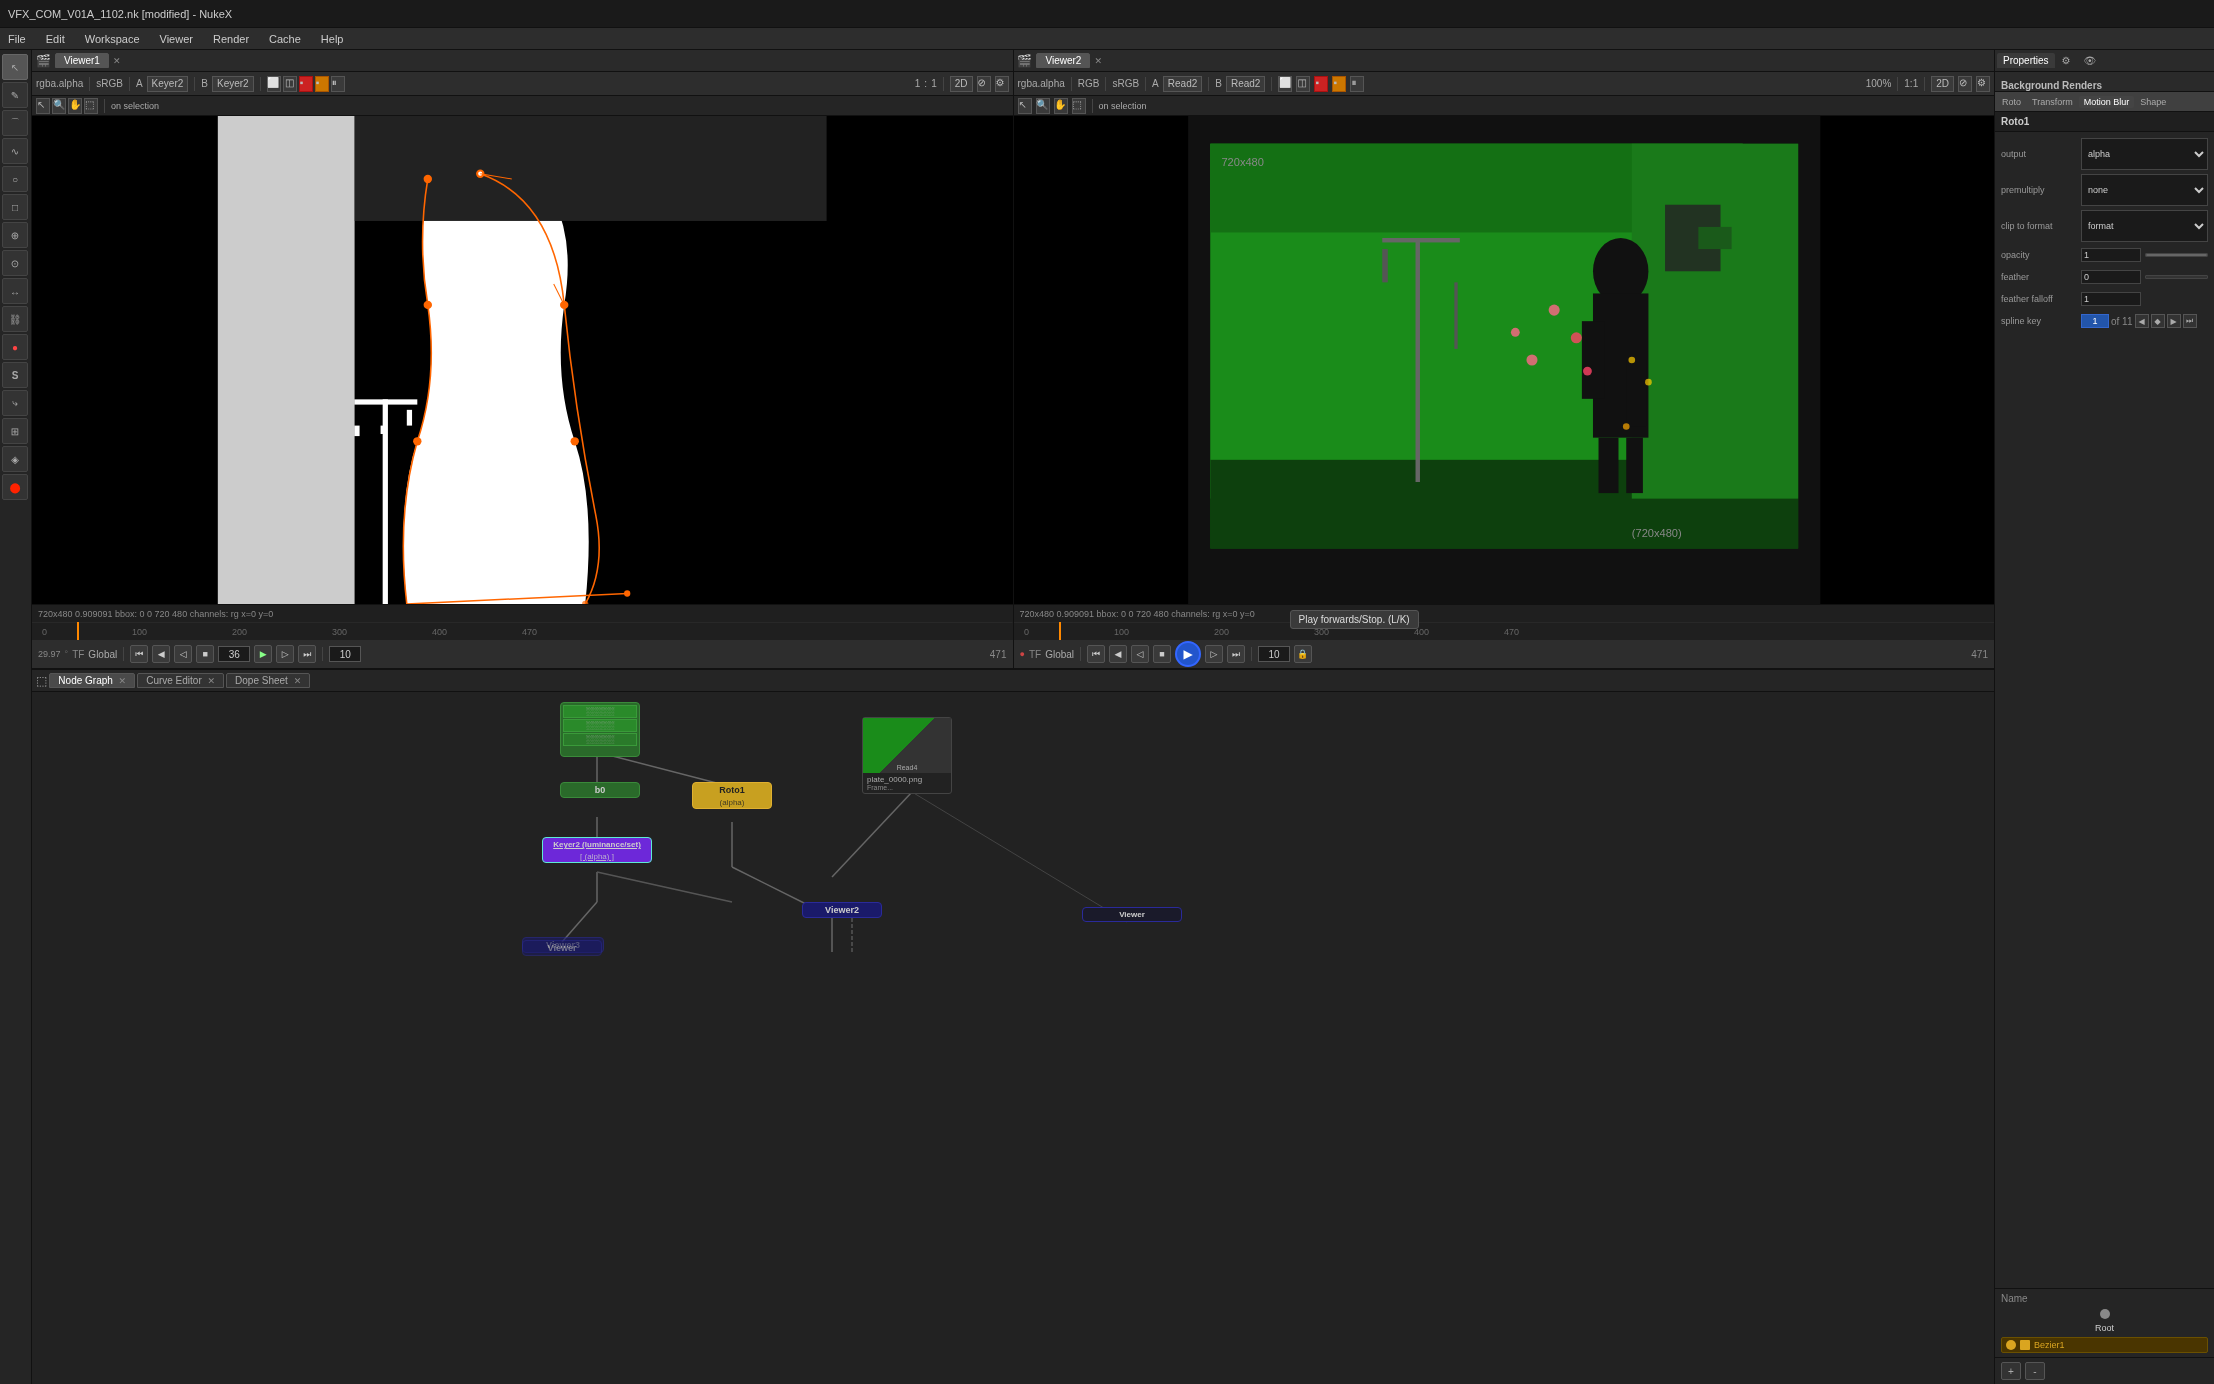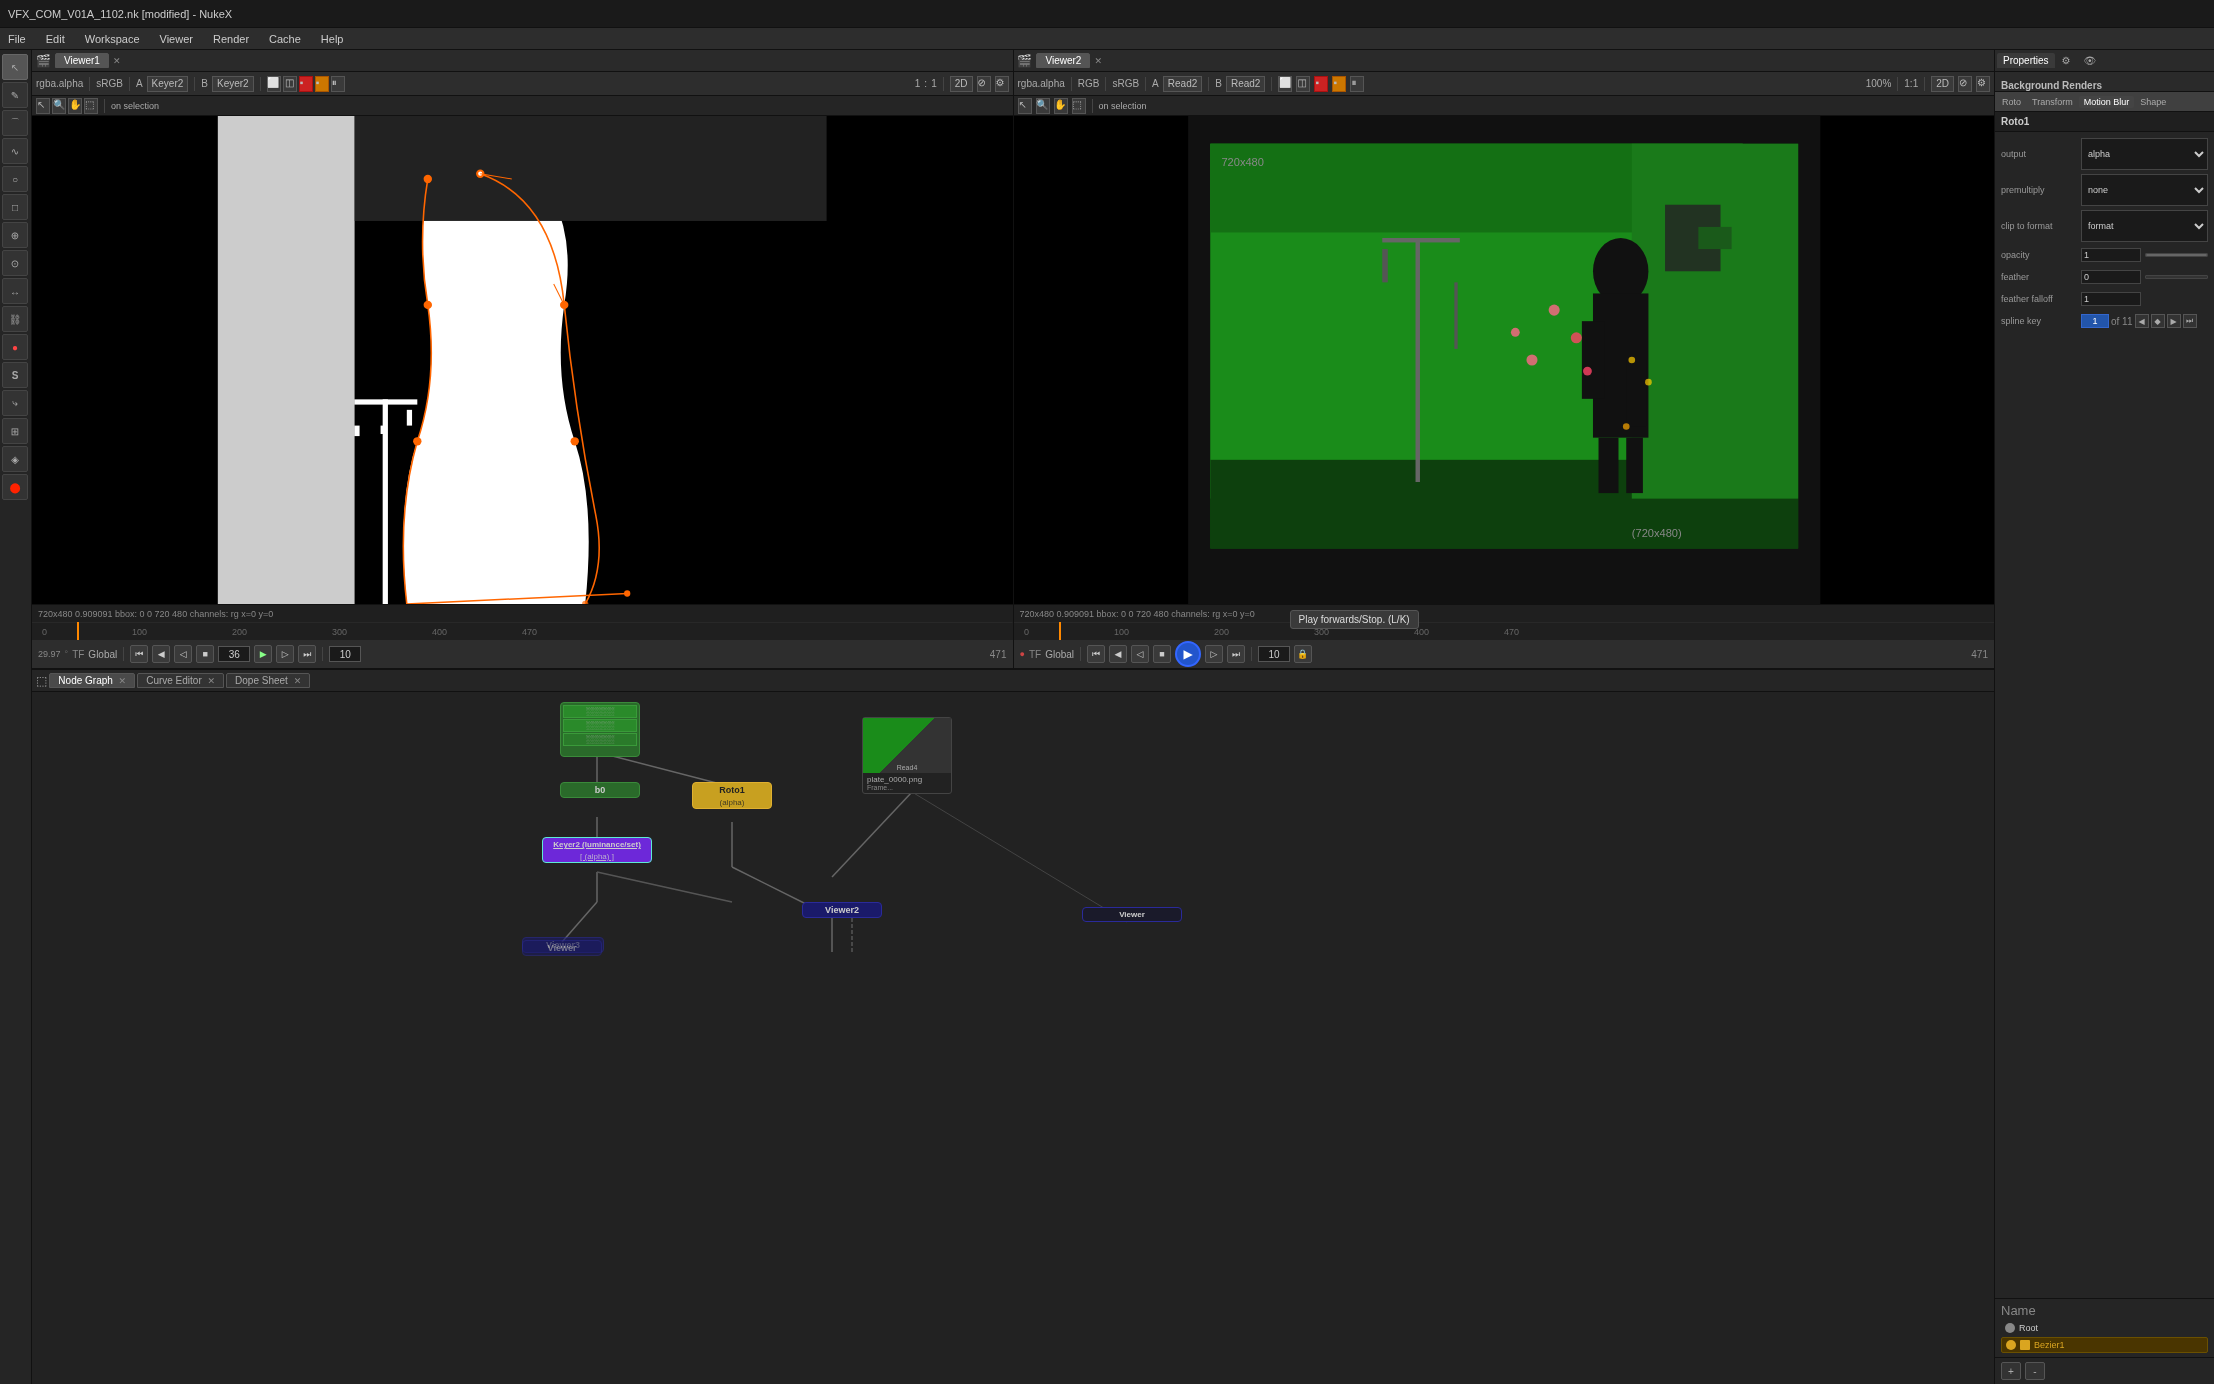--- a/index.html
+++ b/index.html
@@ -390,31 +390,32 @@
     .prop-select-wide {
       width: 100%;
     }
 
     
     .rp-name-section {
       padding: 4px 6px;
       border-top: 1px solid #111;
     }
     .rp-name-label {
-      font-size: 13px;
+      font-size: 10px;
       color: #888;
       margin-bottom: 3px;
     }
     .rp-name-root {
       display: flex;
       align-items: center;
       gap: 4px;
       padding: 2px 4px;
       font-size: 9px;
       color: #ccc;
+      flex-direction: column;
     }
     .rp-name-bezier {
       display: flex;
       align-items: center;
       gap: 4px;
       padding: 2px 4px;
       font-size: 9px;
       color: #daa520;
       background: #4a3500;
       border: 1px solid #6a5000;

